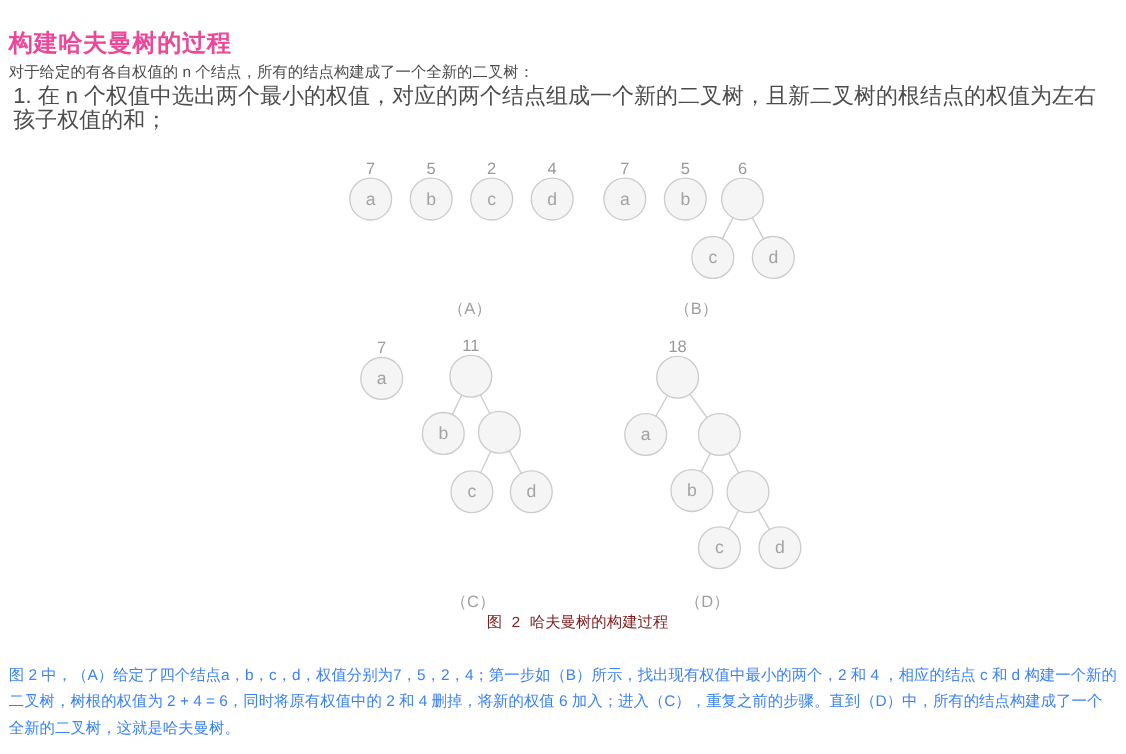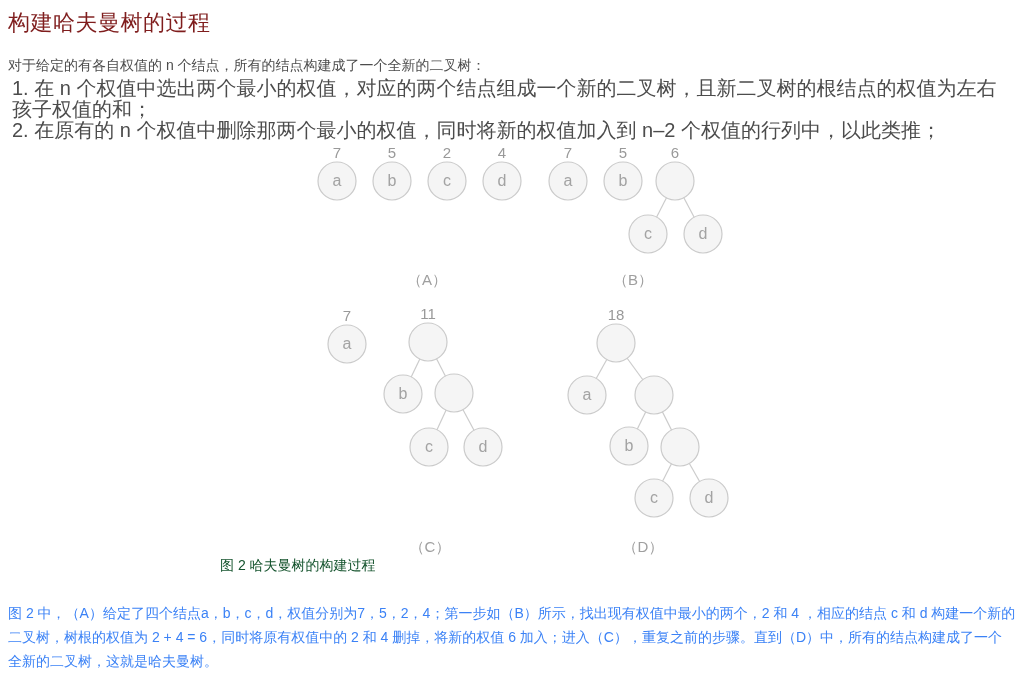--- a/index.html
+++ b/index.html
@@ -1,21 +1,21 @@
 <!DOCTYPE html>
 <html><head>
 <meta charset="utf-8">
 <style>
   * { margin:0; padding:0; box-sizing:border-box; }
   html,body { width:1024px; height:685px; background:#ffffff; overflow:hidden; }
   body { position:relative; font-family:"Liberation Sans","DejaVu Sans",sans-serif; }
 
   .page-title {
-    position:absolute; left:8px; top:8px;
-    font-size:22px; font-weight:400; color:#7f1d1d;
+    position:absolute; left:8px; top:24px;
+    font-size:22px; font-weight:700; color:#ec4899;
     letter-spacing:0.5px;
   }
   .intro {
     position:absolute; left:8px; top:55px; width:1008px;
     font-size:14px; color:#4c4c4c; line-height:21px;
   }
   .steps {
     position:absolute; left:12px; top:78px; width:1004px;
     font-size:20px; color:#4c4c4c; line-height:21px;
   }
@@ -26,40 +26,39 @@
   .fig-label {
     position:absolute; width:70px; text-align:center;
     font-size:15px; color:#9f9f9f;
   }
   .fig-label-a { left:392px; top:271px; }
   .fig-label-b { left:598px; top:271px; }
   .fig-label-c { left:395px; top:538px; }
   .fig-label-d { left:608px; top:538px; }
   .fig-caption {
     position:absolute; left:220px; top:557px; width:610px;
-    font-size:14px; color:#14532d;
+    text-align:center; font-size:14px; color:#7f1d1d;font-family:Liberation Mono, monospace;
   }
   .explanation {
     position:absolute; left:8px; top:601px; width:1008px;
     font-size:14px; color:#3b82f6; line-height:24px;
     word-break:break-all;
   }
 </style>
 </head>
 <body>
 
 <main>
 
   <h1 class="page-title">构建哈夫曼树的过程</h1>
 
   <p class="intro">对于给定的有各自权值的 n 个结点，所有的结点构建成了一个全新的二叉树：</p>
 
   <div class="steps">
     <div class="step">1. 在 n 个权值中选出两个最小的权值，对应的两个结点组成一个新的二叉树，且新二叉树的根结点的权值为左右孩子权值的和；</div>
-    <div class="step">2. 在原有的 n 个权值中删除那两个最小的权值，同时将新的权值加入到 n–2 个权值的行列中，以此类推；</div>
   </div>
 
   <svg class="fig-svg" width="1024" height="560" viewBox="0 0 1024 560">
       <line x1="675" y1="181" x2="648" y2="234" stroke="#cccccc" stroke-width="1.2"></line>
       <line x1="675" y1="181" x2="703" y2="234" stroke="#cccccc" stroke-width="1.2"></line>
       <line x1="428" y1="342" x2="403" y2="394" stroke="#cccccc" stroke-width="1.2"></line>
       <line x1="428" y1="342" x2="454" y2="393" stroke="#cccccc" stroke-width="1.2"></line>
       <line x1="454" y1="393" x2="429" y2="447" stroke="#cccccc" stroke-width="1.2"></line>
       <line x1="454" y1="393" x2="483" y2="447" stroke="#cccccc" stroke-width="1.2"></line>
       <line x1="616" y1="343" x2="587" y2="395" stroke="#cccccc" stroke-width="1.2"></line>

